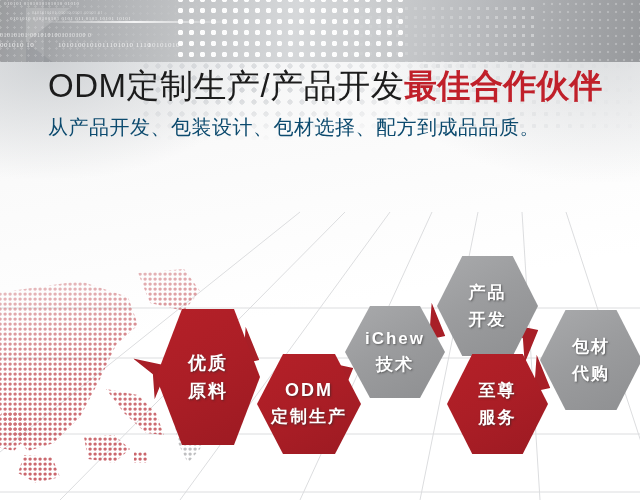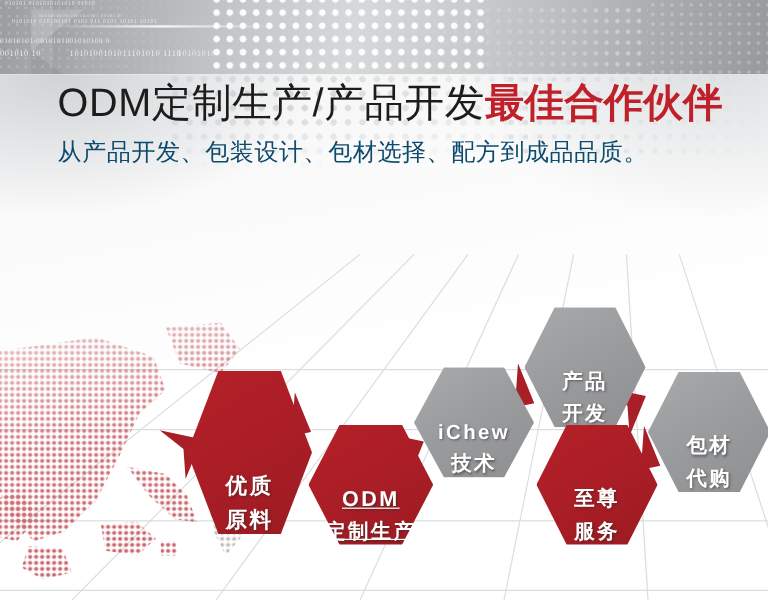--- a/index.html
+++ b/index.html
@@ -132,37 +132,37 @@
   
   .grid-svg{position:absolute;left:0;top:0;width:640px;height:438px;}
 
   
   .map-svg{position:absolute;left:-12px;top:205px;width:480px;height:230px;}
 
   
   .hex{
     position:absolute;
     clip-path:polygon(25% 0%,75% 0%,100% 50%,75% 100%,25% 100%,0% 50%);
-    display:flex;flex-direction:column;align-items:center;justify-content:flex-end;
+    display:flex;flex-direction:column;align-items:center;justify-content:center;
     color:#ffffff;text-align:center;
     filter:drop-shadow(4px 5px 5px rgba(90,90,95,.45));
   }
   .hex.gray{background:linear-gradient(150deg,#a9aaac 0%,#9b9c9e 45%,#8e8f91 100%);}
   .hex.red{background:linear-gradient(150deg,#b52028 0%,#ab1e26 48%,#9c1a22 100%);}
   .hex .l1,.hex .l2{
     display:block;font-weight:bold;letter-spacing:2px;
     text-shadow:1px 1px 2px rgba(40,40,40,.55);
   }
   .hex .l2{margin-top:4px;}
 
   .hex-advanced{left:68px;top:296px;width:96px;height:100px;}
   .hex-advanced .l1,.hex-advanced .l2{font-size:17px;}
   .hex-material{left:156px;top:247px;width:104px;height:136px;}
   .hex-material .l1,.hex-material .l2{font-size:18px;}
-  .hex-odm{left:257px;top:292px;width:104px;height:100px;text-decoration:underline;}
+  .hex-odm{left:257px;top:292px;width:104px;height:100px;}
   .hex-odm .l1{font-size:18px;}
   .hex-odm .l2{font-size:17px;}
   .hex-ichew{left:345px;top:244px;width:100px;height:92px;}
   .hex-ichew .l1{font-size:17px;}
   .hex-ichew .l2{font-size:17px;}
   .hex-product{left:437px;top:194px;width:101px;height:100px;}
   .hex-product .l1,.hex-product .l2{font-size:17px;}
   .hex-service{left:447px;top:292px;width:101px;height:100px;}
   .hex-service .l1,.hex-service .l2{font-size:17px;}
   .hex-pack{left:540px;top:248px;width:102px;height:100px;}

